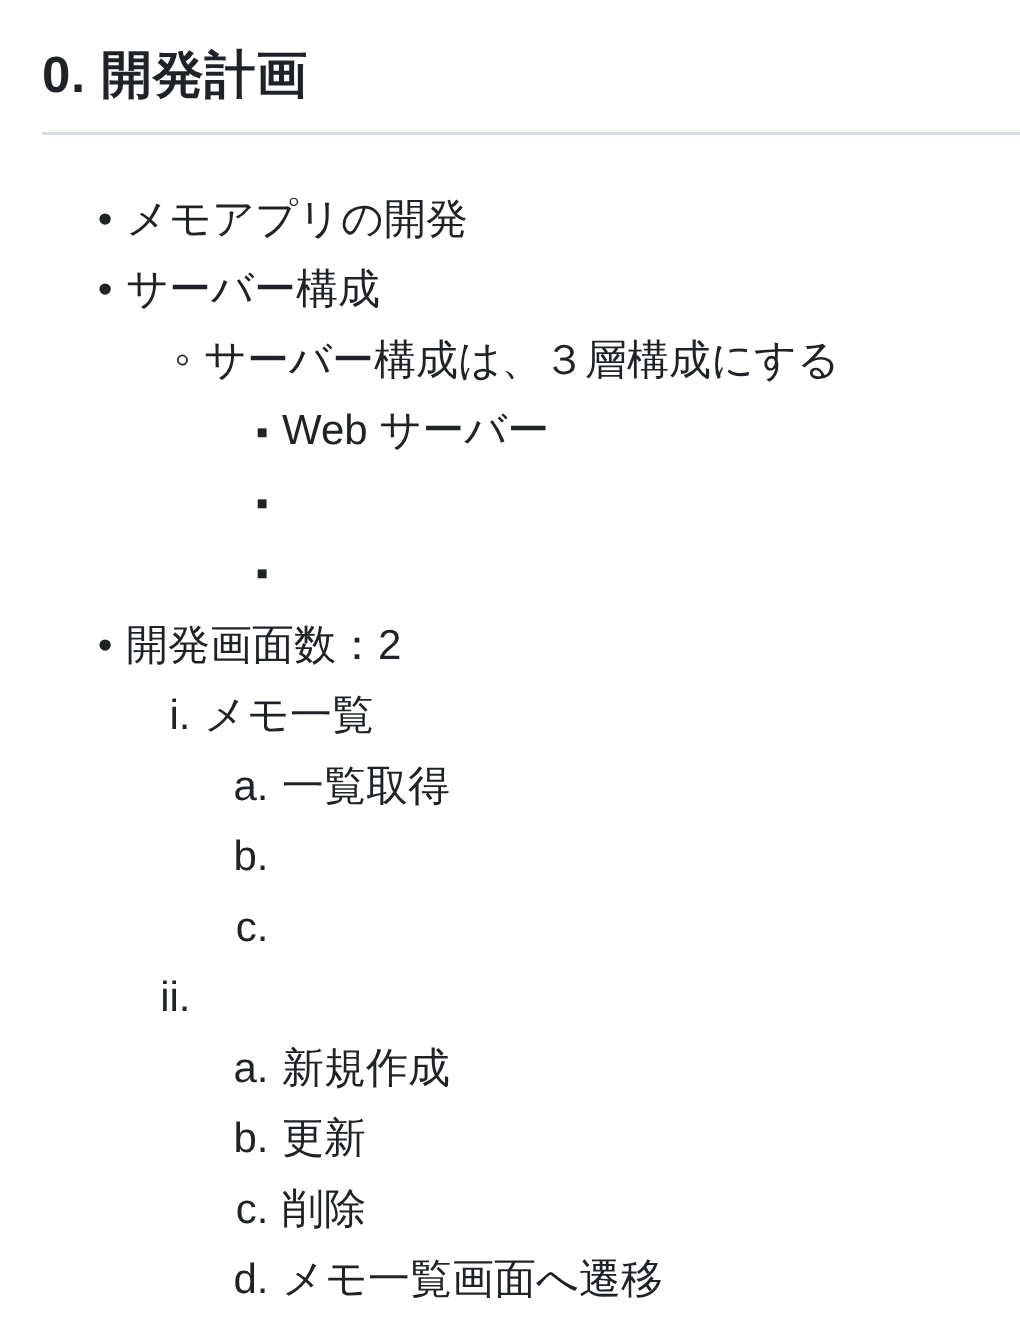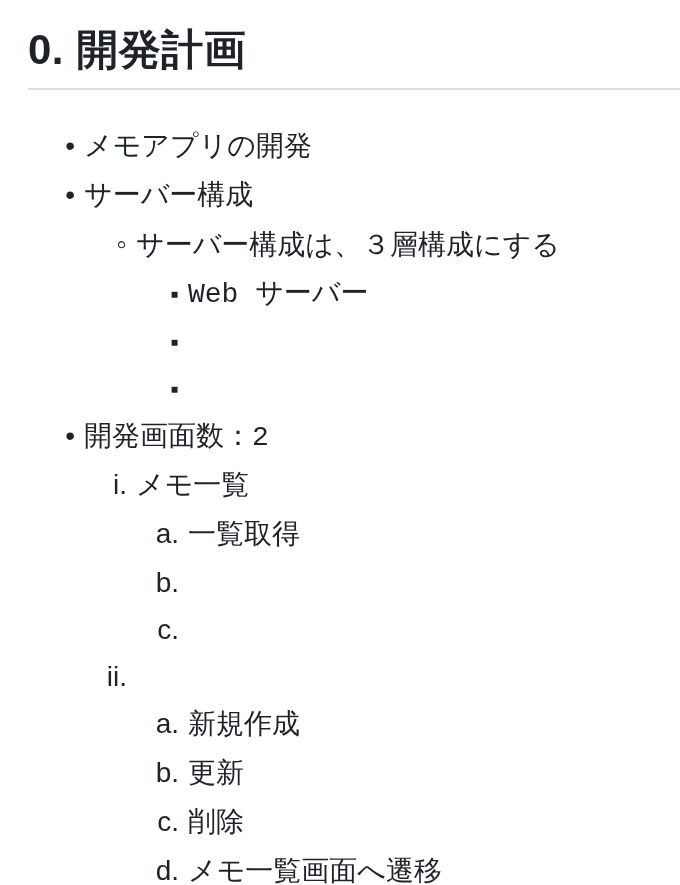--- a/index.html
+++ b/index.html
@@ -10,21 +10,21 @@
     background: #ffffff;
     color: #1f2328;
     box-sizing: border-box;
     padding: 24px 0 0 28px;
     font-family: "Liberation Sans", "DejaVu Sans", sans-serif;
     -webkit-font-smoothing: antialiased;
   }
 
   
   .page-title {
-    font-size: 42px;
+    font-size: 34px;
     line-height: 52px;
     font-weight: 700;
     margin: 0 35px 35px 0;
     padding-bottom: 12px;
     border-bottom: 2px solid #d8dee4;
     margin-right: 0; 
     letter-spacing: 0.5px;
   }
 
   
@@ -53,21 +53,21 @@
     width: 46px;
     margin-left: -46px;
     padding-right: 9px;
     box-sizing: border-box;
     text-align: right;
     color: #1f2328;
   }
   .marker.m-disc   { font-size: 28px; }
   .marker.m-circle { font-size: 30px; }
   .marker.m-square { font-size: 24px; }
-  .label { flex: none; font-family: Liberation Mono, monospace; }
+  .label { flex: none; }
 </style>
 </head>
 <body>
 
 <h2 class="page-title">0. 開発計画</h2>
 
 <ul class="md-list">
 
   <li>
     <div class="row">

